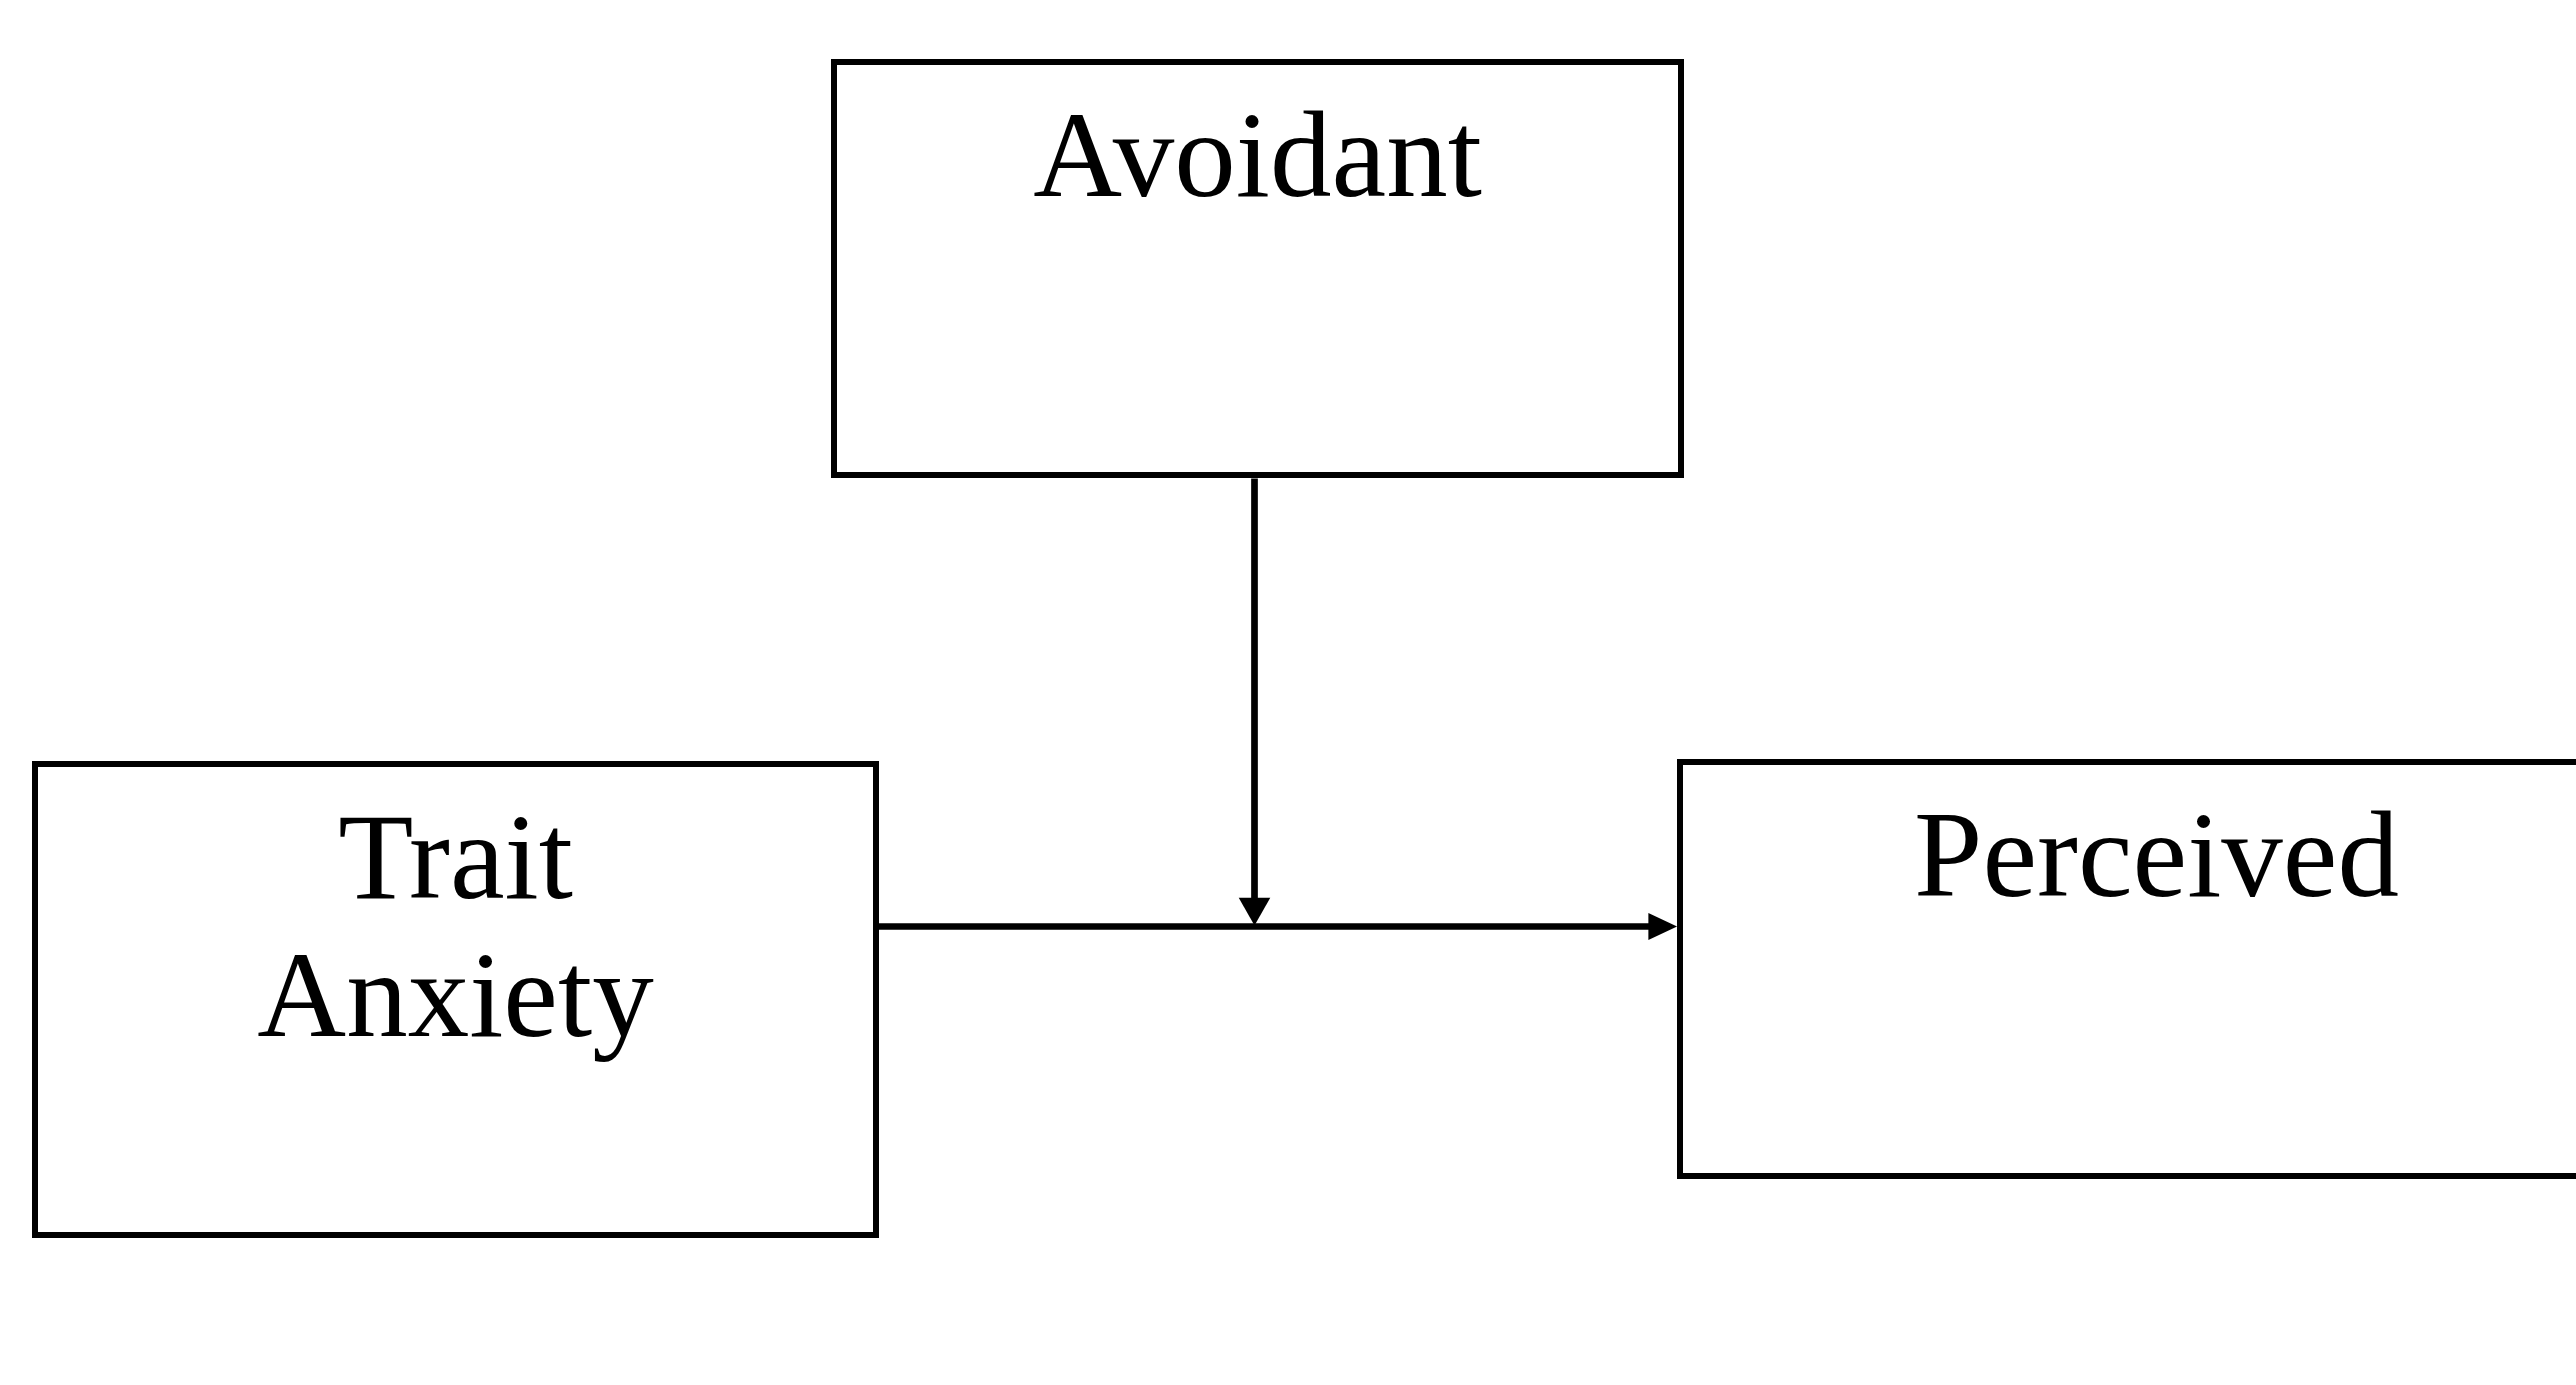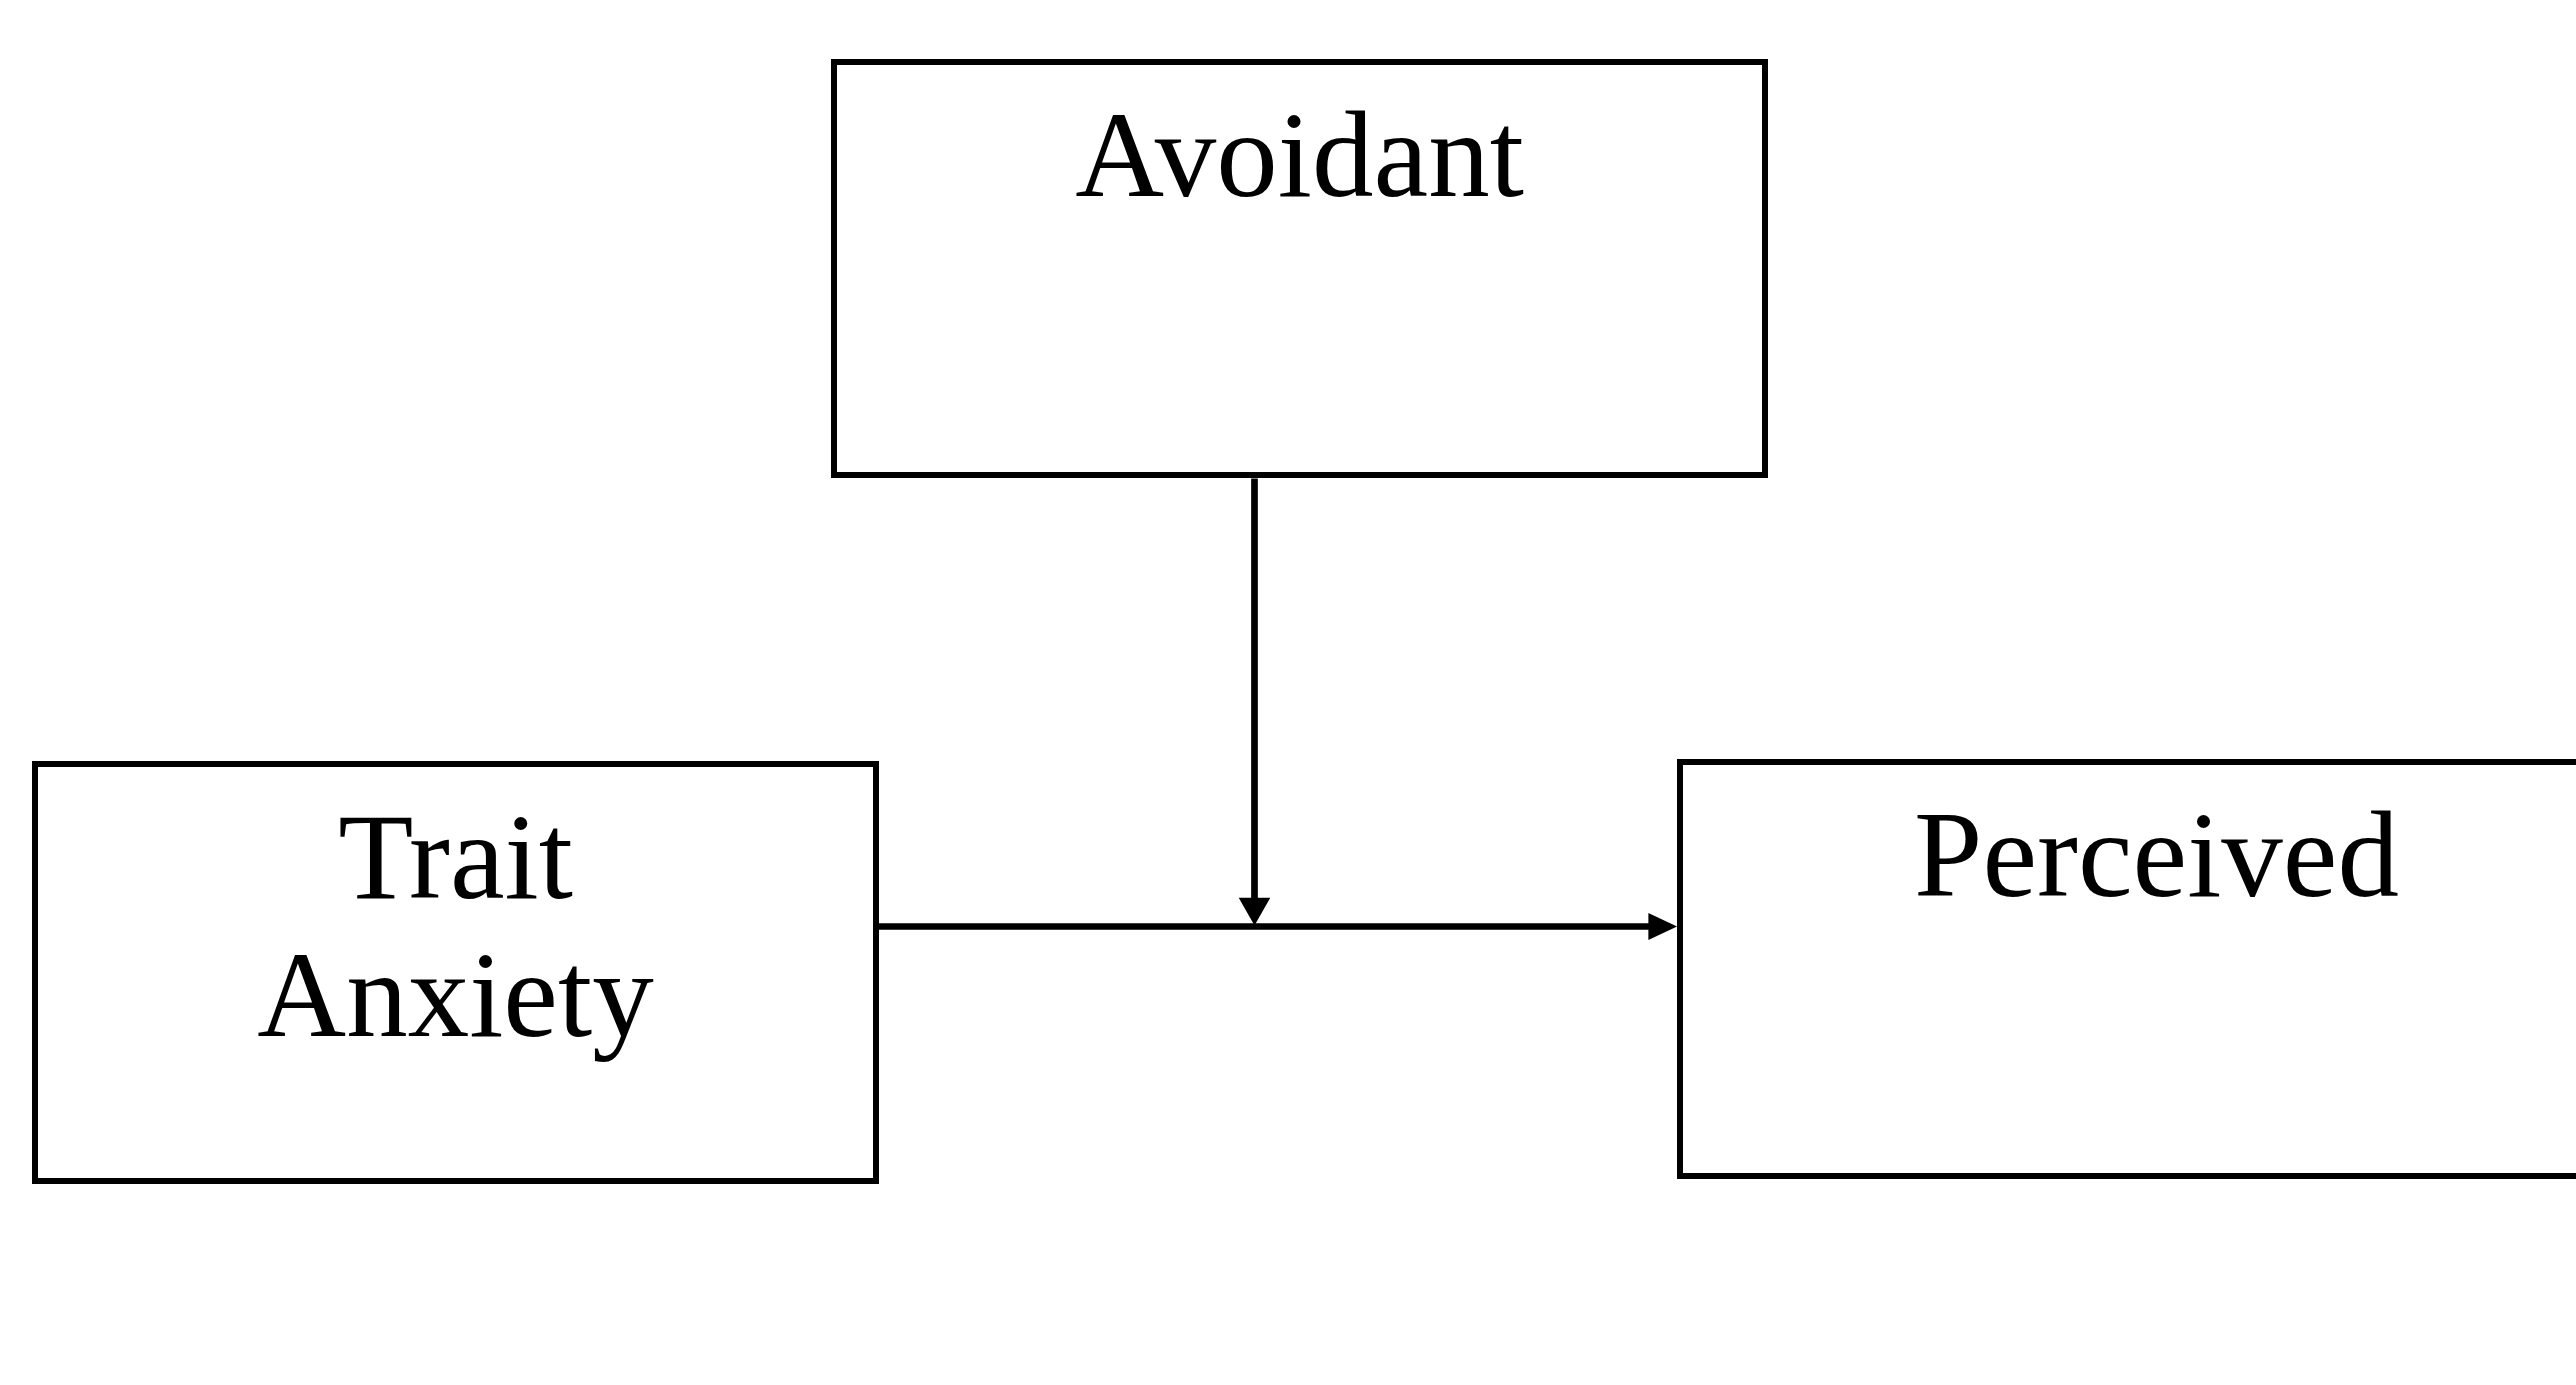--- a/index.html
+++ b/index.html
@@ -24,22 +24,22 @@
     text-align: center;
     padding-top: 21px;
     font-size: 123px;
     line-height: 138px;
     font-weight: 400;
   }
   .node-box .line {
     display: block;
     white-space: nowrap;
   }
-  .box-moderator { left: 831px; top: 59px;  width: 937px; height: 419px; }
-  .box-predictor { left: 32px;  top: 761px; width: 847px; height: 423px; }
+  .box-moderator { left: 831px; top: 59px;  width: 853px; height: 419px; }
+  .box-predictor { left: 32px;  top: 761px; width: 847px; height: 477px; }
   .box-outcome   { left: 1677px; top: 759px; width: 959px; height: 420px; }
   .arrow-layer {
     position: absolute;
     left: 0; top: 0;
     width: 2576px;
     height: 1385px;
     pointer-events: none;
   }
 </style>
 </head>

